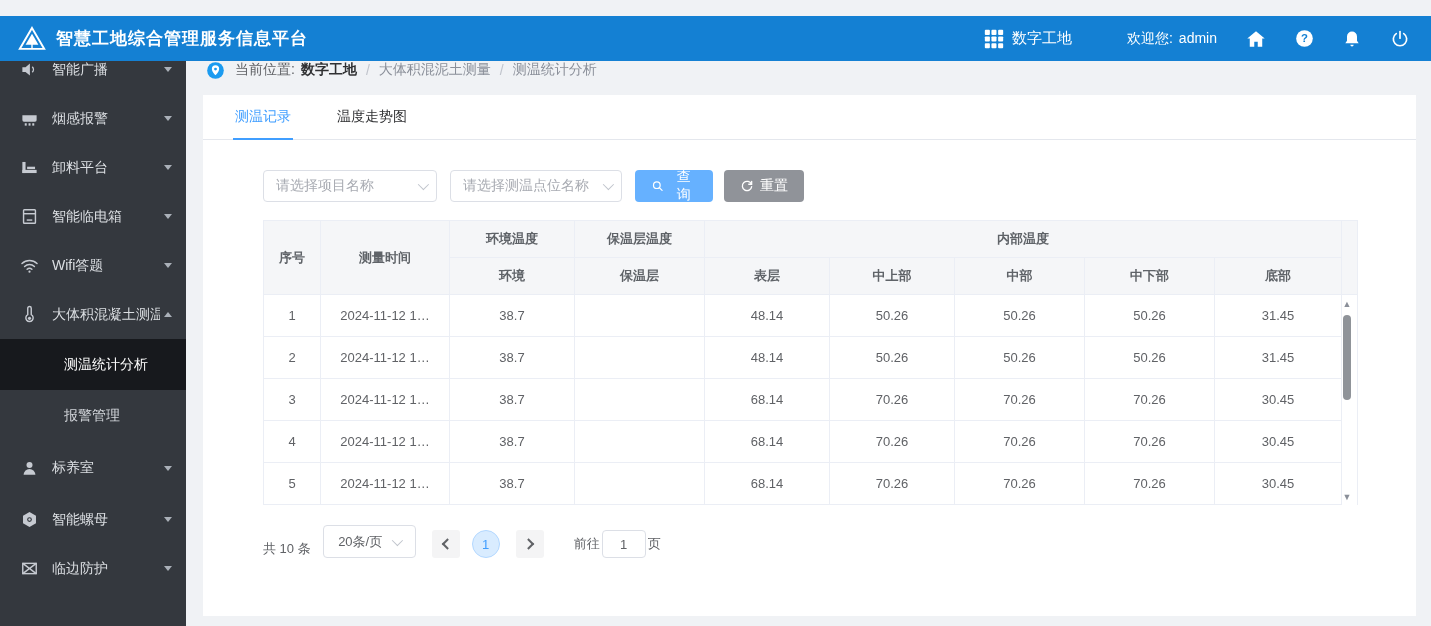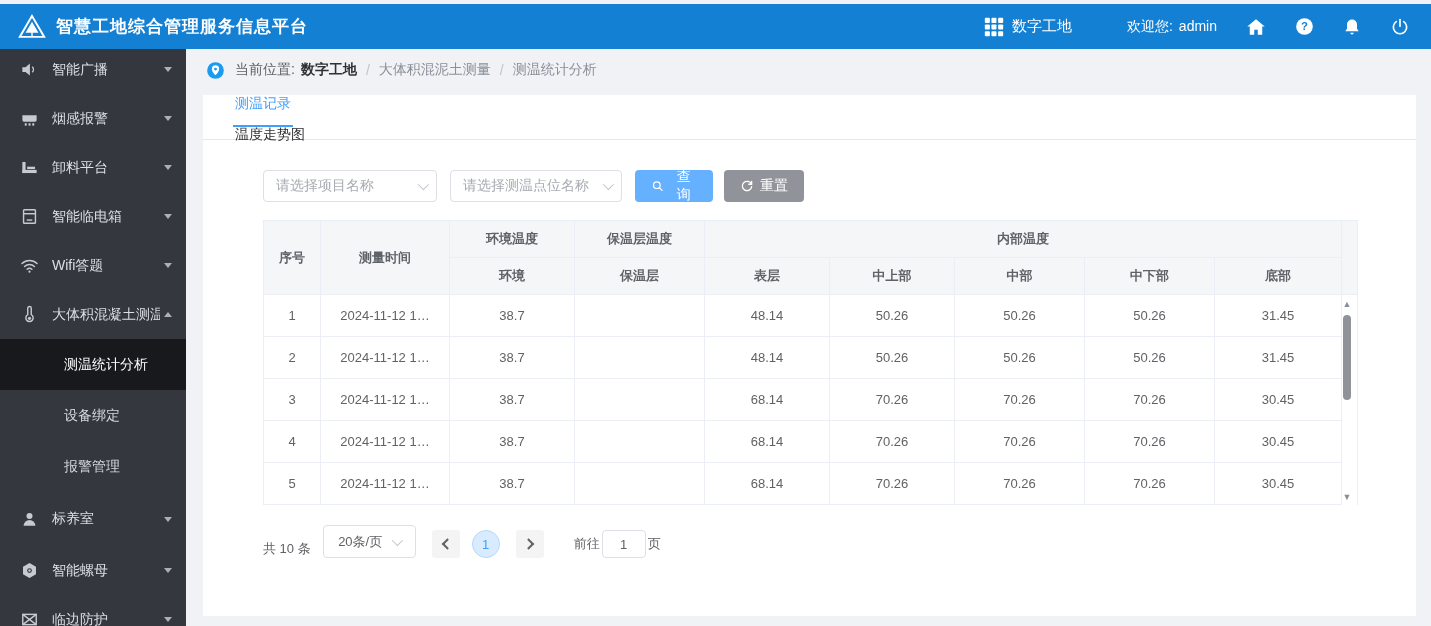--- a/index.html
+++ b/index.html
@@ -1,21 +1,21 @@
 <!DOCTYPE html>
 <html><head>
 <meta charset="utf-8">
 <style>
   * { margin:0; padding:0; box-sizing:border-box; }
   html,body { width:1431px; height:626px; overflow:hidden; }
   body { font-family:"Liberation Sans","DejaVu Sans",sans-serif; background:#e8eaed; font-size:14px; }
   .app { position:relative; width:1431px; height:626px; background:#f0f2f5; }
 
   
-  .topbar { position:absolute; left:0; top:4px; width:100%; height:45px; background:#1480d3; display:flex; align-items:center; color:#fff; z-index:10; }
+  .topbar { position:absolute; left:0; top:16px; width:100%; height:45px; background:#1480d3; display:flex; align-items:center; color:#fff; z-index:10; }
   .topbar .logo { margin-left:18px; display:flex; align-items:center; }
   .topbar .title { font-size:17px; font-weight:bold; margin-left:10px; letter-spacing:1px; }
   .topbar .spacer { flex:1; }
   .topbar .appswitch { display:flex; align-items:center; gap:7px; margin-right:55px; cursor:pointer; }
   .topbar .appswitch .lbl { font-size:15px; }
   .topbar .welcome { font-size:14px; margin-right:28px; }
   .topbar .welcome b { font-weight:normal; margin-left:6px; }
   .topbar .tb-icon { width:22px; height:22px; margin-right:26px; cursor:pointer; display:flex; align-items:center; justify-content:center; color:#fff; }
   .topbar .tb-icon:last-child { margin-right:20px; }
 
@@ -34,21 +34,21 @@
   .main { position:absolute; left:186px; top:45px; right:0; bottom:0; background:#f0f2f5; }
   .breadcrumb { height:50px; display:flex; align-items:center; padding-left:20px; font-size:14px; color:#606266;border-radius:21px; }
   .breadcrumb .bc-pin { width:19px; height:19px; margin-right:10px; }
   .breadcrumb .bc-root { font-weight:bold; color:#303133; margin-left:6px; }
   .breadcrumb .bc-sep { color:#c0c4cc; margin:0 9px; }
   .breadcrumb .bc-item { color:#8a8f99; }
 
   .card { position:absolute; left:17px; right:15px; top:50px; bottom:10px; background:#fff; }
 
   
-  .tabs { display:flex; padding:0 30px; border-bottom:1px solid #e4e7ed; height:45px; align-items:flex-start;flex-direction:column; }
+  .tabs { display:flex; padding:0 30px; border-bottom:1px solid #e4e7ed; height:45px; align-items:flex-end; }
   .tab { font-size:14px; padding:0 2px 13px 2px; margin-right:42px; cursor:pointer; color:#303133; position:relative; }
   .tab.active { color:#409eff; }
   .tab.active::after { content:""; position:absolute; left:0; right:0; bottom:-1px; height:2px; background:#409eff; }
 
   
   .filters { display:flex; align-items:center; margin:30px 0 0 60px; gap:13px; }
   .sel { height:32px; border:1px solid #dcdfe6; border-radius:4px; background:#fff; display:flex; align-items:center; padding:0 10px 0 12px; color:#a8abb2; font-size:14px; cursor:pointer; }
   .sel.sel-project { width:174px; }
   .sel.sel-point { width:172px; }
   .sel .sel-text { flex:1; white-space:nowrap; overflow:hidden; }
@@ -205,23 +205,20 @@
           <svg viewBox="0 0 24 24" width="19" height="19" fill="none" stroke="currentColor" stroke-width="1.8">
             <path d="M9.8 4a2.2 2.2 0 0 1 4.4 0v8.2a4.6 4.6 0 1 1-4.4 0z"></path>
             <circle cx="12" cy="16.8" r="2" fill="currentColor" stroke="none"></circle>
           </svg>
         </span>
       <span class="mi-label">大体积混凝土测温</span>
       <span class="arr up"></span>
     </div>
     <div class="submenu-item active">
       <span>测温统计分析</span>
-    </div>
-    <div class="submenu-item">
-      <span>设备绑定</span>
     </div>
     <div class="submenu-item">
       <span>报警管理</span>
     </div>
     <div class="menu-item" style="height:54px">
       <span class="mi-icon">
           <svg viewBox="0 0 24 24" width="19" height="19" fill="currentColor">
             <circle cx="12" cy="7.5" r="3.8"></circle>
             <path d="M4.5 20a7.5 7.5 0 0 1 15 0z"></path>
           </svg>

